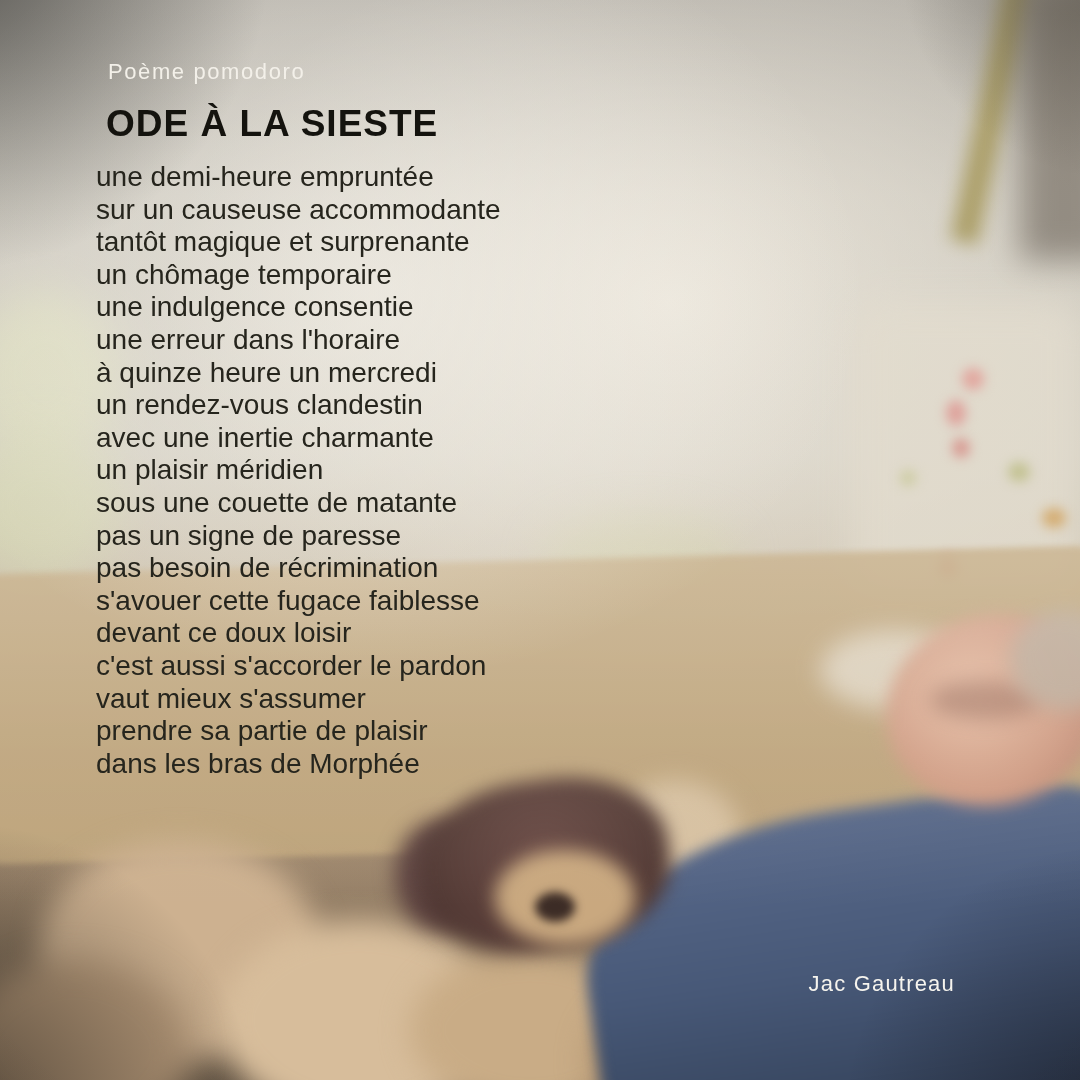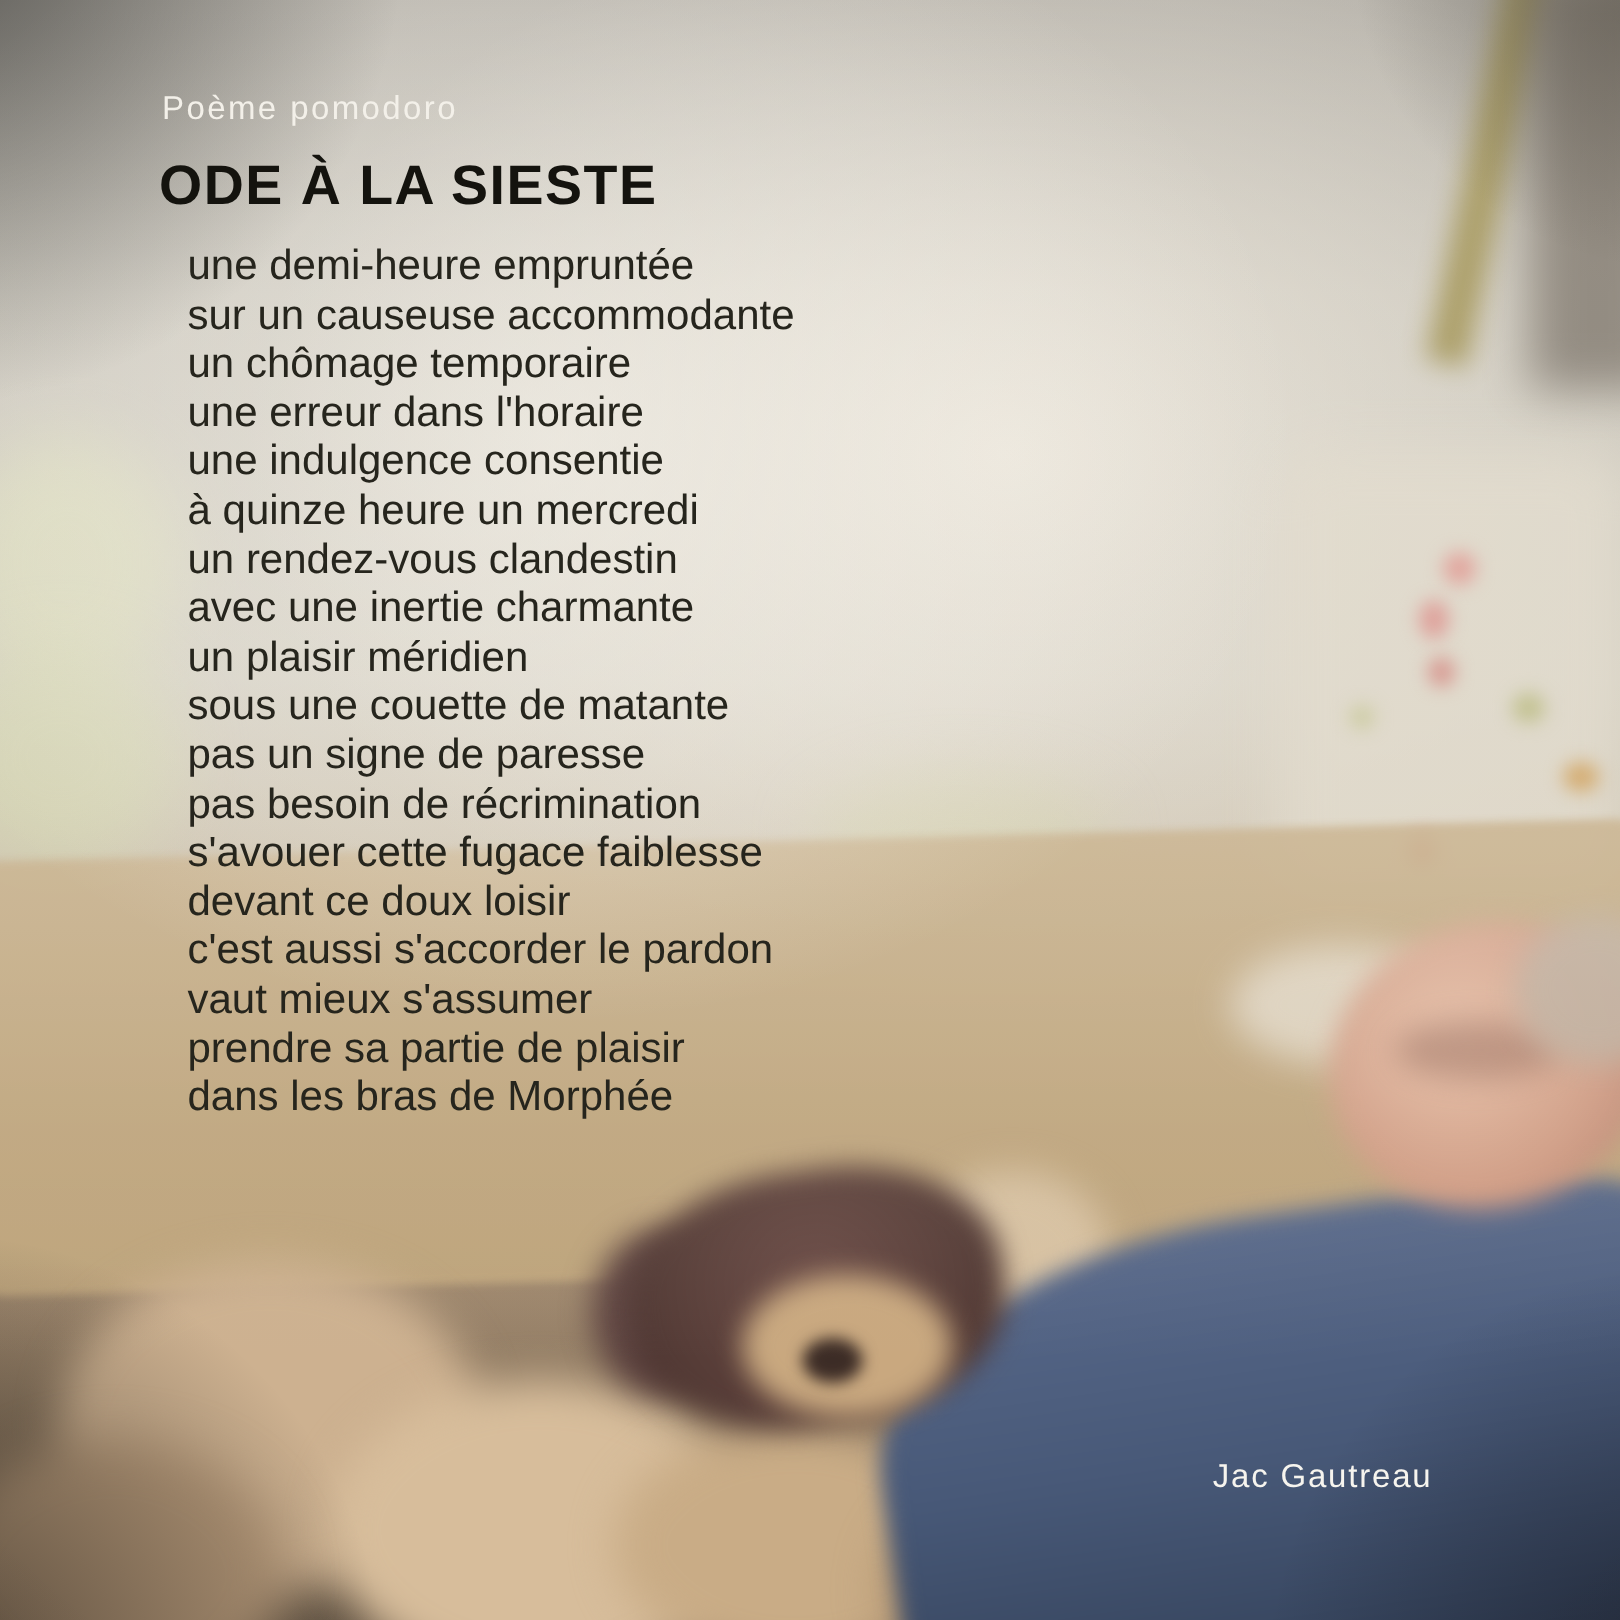--- a/index.html
+++ b/index.html
@@ -101,21 +101,21 @@
       radial-gradient(circle 430px at -4% 104%, rgba(22,19,16,0.60), rgba(22,19,16,0) 70%),
       radial-gradient(circle 320px at 104% -4%, rgba(42,38,30,0.45), rgba(42,38,30,0) 70%);
   }
 
   
   .content { position:absolute; inset:0; z-index:10;padding-left:20px; }
   .kicker { position:absolute; left:108px; top:59px;
     font-size:22px; letter-spacing:1.6px; color:#f3f0e9; font-weight:400; }
   .title { position:absolute; left:106px; top:103px;
     font-size:37px; font-weight:800; letter-spacing:1px; color:#14130e; }
-  .poem { position:absolute; left:125px; top:161px; }
+  .poem { position:absolute; left:96px; top:161px; }
   .poem p { font-size:28px; line-height:32.6px; color:#26251d; font-weight:400; }
   .author { position:absolute; right:125px; top:971px;
     font-size:22px; letter-spacing:1.2px; color:#f6f4ee; font-weight:400; }
 </style>
 </head>
 <body>
 
 <div class="canvas">
 
   <div class="photo">
@@ -160,23 +160,24 @@
   <div class="wash"></div>
   <div class="vignette"></div>
 
   <div class="content">
     <div class="kicker">Poème pomodoro</div>
     <h1 class="title">ODE À LA SIESTE</h1>
 
     <div class="poem">
       <p>une demi-heure empruntée</p>
       <p>sur un causeuse accommodante</p>
+      <p>tantôt magique et surprenante</p>
       <p>un chômage temporaire</p>
+      <p>une indulgence consentie</p>
       <p>une erreur dans l'horaire</p>
-      <p>une indulgence consentie</p>
       <p>à quinze heure un mercredi</p>
       <p>un rendez-vous clandestin</p>
       <p>avec une inertie charmante</p>
       <p>un plaisir méridien</p>
       <p>sous une couette de matante</p>
       <p>pas un signe de paresse</p>
       <p>pas besoin de récrimination</p>
       <p>s'avouer cette fugace faiblesse</p>
       <p>devant ce doux loisir</p>
       <p>c'est aussi s'accorder le pardon</p>

